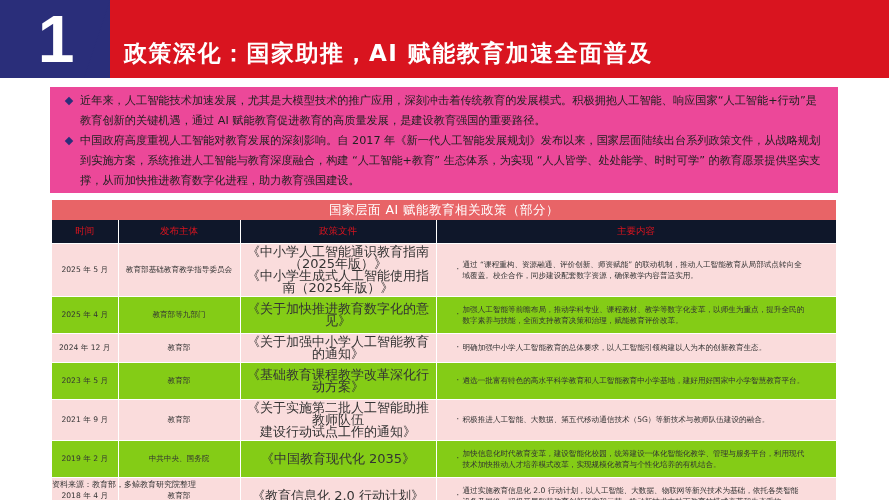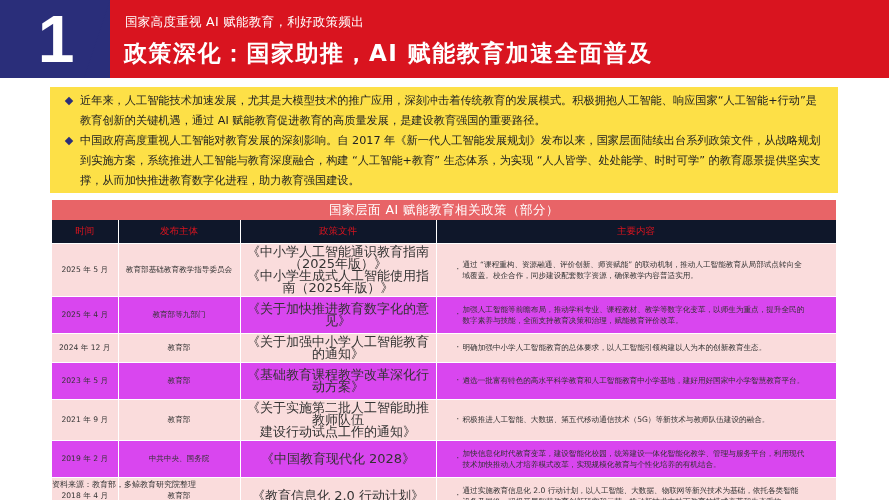--- a/index.html
+++ b/index.html
@@ -10,47 +10,46 @@
     .banner { position: absolute; left: 0; top: 0; width: 889px; height: 78px; background: #d9141f; overflow: hidden; }
     .banner-blue { position: absolute; left: 0; top: 0; width: 110px; height: 78px; background: #2a2e7a; }
     .banner-slant { position: absolute; left: 84px; top: 0; width: 0; height: 0;
       border-top: 78px solid #2a2e7a; border-right: 26px solid transparent; }
     .section-number { position: absolute; left: 26px; top: 2px; width: 60px; text-align: center;
       font-family: "Liberation Sans", sans-serif; font-weight: bold; font-size: 66px; color: #ffffff; line-height: 74px; }
     .subtitle { position: absolute; left: 125px; top: 14px; font-size: 12.5px; color: #ffffff; letter-spacing: 0.3px; }
     .title { position: absolute; left: 124px; top: 38px; font-size: 23px; font-weight: bold; color: #ffffff; letter-spacing: 1.5px; text-align: right; }
 
     
-    .intro { position: absolute; left: 50px; top: 87px; width: 788px; height: 106px; background: #fde047; padding: 4px 14px 0 16px; }
+    .intro { position: absolute; left: 50px; top: 87px; width: 788px; height: 106px; background: #ec4899; padding: 4px 14px 0 16px; }
     .bullet { position: relative; padding-left: 14px; font-size: 11.2px; line-height: 20px; color: #222; }
     .bullet .diamond { position: absolute; left: 0; top: 7px; width: 6px; height: 6px; background: #2a2e7a; transform: rotate(45deg); }
 
     
     .table-wrap { position: absolute; left: 52px; top: 200px; width: 784px; }
     .table-title { height: 20px; background: #e86467; color: #ffffff; font-size: 12.5px; text-align: center; line-height: 20px; letter-spacing: 0.5px; }
     table { width: 100%; border-collapse: collapse; table-layout: fixed; }
     col.c1 { width: 66px; } col.c2 { width: 122px; } col.c3 { width: 196px; } col.c4 { width: 400px; }
     th { height: 23px; font-size: 9.5px; font-weight: normal; color: #d9141f; background: #0f172a; border-right: 1px solid #ffffff; }
     td { font-size: 7.6px; color: #333; border-right: 1px solid #ffffff; border-top: 1px solid #ffffff; text-align: center; line-height: 11px; padding: 2px 3px; }
     td.doc { font-size: 13px; line-height: 12px; }
     td.content { text-align: left; padding-left: 26px; padding-right: 30px; position: relative; }
     td.content .dot { position: absolute; left: 20px; top: 50%; margin-top: -6px; font-size: 8px; }
     tr.odd td { background: #fadcdc; }
-    tr.even td { background: #d946ef; }
+    tr.even td { background: #84cc16; }
 
     .source { position: absolute; left: 52px; top: 479px; font-size: 8px; color: #333; }
   </style>
 </head>
 <body>
 
 <div class="banner">
   <div class="banner-blue"></div>
   <div class="banner-slant"></div>
   <div class="section-number">1</div>
-  <div class="subtitle">国家高度重视 AI 赋能教育，利好政策频出</div>
   <div class="title">政策深化：国家助推，AI 赋能教育加速全面普及</div>
 </div>
 
 <div class="intro">
   <div class="bullet">
     <span class="diamond"></span>
     <span>近年来，人工智能技术加速发展，尤其是大模型技术的推广应用，深刻冲击着传统教育的发展模式。积极拥抱人工智能、响应国家“人工智能+行动”是教育创新的关键机遇，通过 AI 赋能教育促进教育的高质量发展，是建设教育强国的重要路径。</span>
   </div>
   <div class="bullet">
     <span class="diamond"></span>
@@ -104,21 +103,21 @@
         <tr class="odd" style="height: 37px; padding-left: 48px;">
           <td><span>2021 年 9 月</span></td>
           <td><span>教育部</span></td>
           <td class="doc"><span style="white-space: pre-line;">《关于实施第二批人工智能助推教师队伍
 建设行动试点工作的通知》</span></td>
           <td class="content"><span class="dot">·</span><span>积极推进人工智能、大数据、第五代移动通信技术（5G）等新技术与教师队伍建设的融合。</span></td>
         </tr>
         <tr class="even" style="height: 37px;">
           <td><span>2019 年 2 月</span></td>
           <td><span>中共中央、国务院</span></td>
-          <td class="doc"><span style="white-space: pre-line;">《中国教育现代化 2028》</span></td>
+          <td class="doc"><span style="white-space: pre-line;">《中国教育现代化 2035》</span></td>
           <td class="content"><span class="dot">·</span><span>加快信息化时代教育变革，建设智能化校园，统筹建设一体化智能化教学、管理与服务平台，利用现代技术加快推动人才培养模式改革，实现规模化教育与个性化培养的有机结合。</span></td>
         </tr>
         <tr class="odd" style="height: 37px;">
           <td><span>2018 年 4 月</span></td>
           <td><span>教育部</span></td>
           <td class="doc"><span style="white-space: pre-line;">《教育信息化 2.0 行动计划》</span></td>
           <td class="content"><span class="dot">·</span><span>通过实施教育信息化 2.0 行动计划，以人工智能、大数据、物联网等新兴技术为基础，依托各类智能设备及网络，积极开展智慧教育创新研究和示范，推动新技术支持下教育的模式变革和生态重构。</span></td>
         </tr>
         <tr class="even" style="height: 37px;">
           <td></td>

